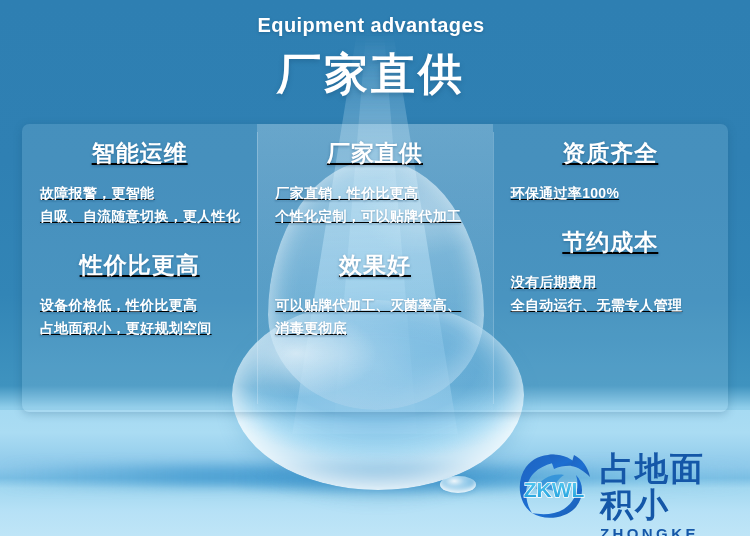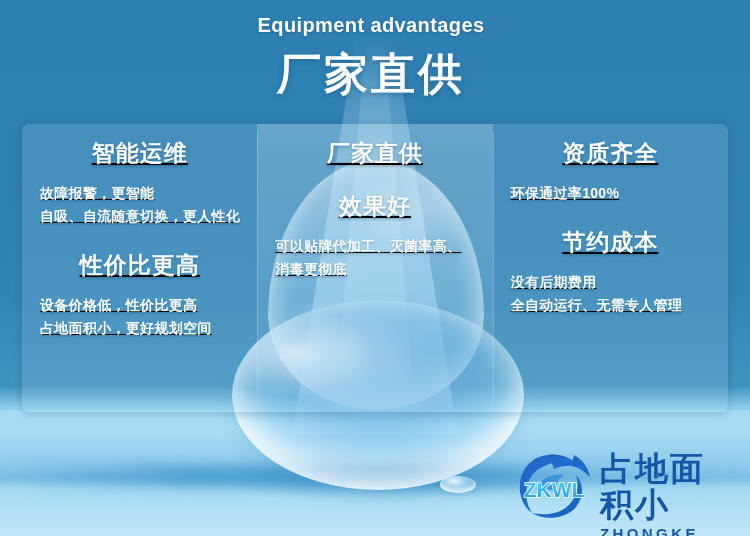--- a/index.html
+++ b/index.html
@@ -261,20 +261,24 @@
         <div class="block-lines">
           <div class="line">设备价格低，性价比更高</div>
           <div class="line">占地面积小，更好规划空间</div>
         </div>
       </div>
     </div>
 
     <div class="col mid">
       <div class="block">
         <div class="block-title">厂家直供</div>
+        <div class="block-lines">
+          <div class="line">厂家直销，性价比更高</div>
+          <div class="line">个性化定制，可以贴牌代加工</div>
+        </div>
       </div>
       <div class="block second">
         <div class="block-title">效果好</div>
         <div class="block-lines">
           <div class="line">可以贴牌代加工、灭菌率高、</div>
           <div class="line">消毒更彻底</div>
         </div>
       </div>
     </div>
 

